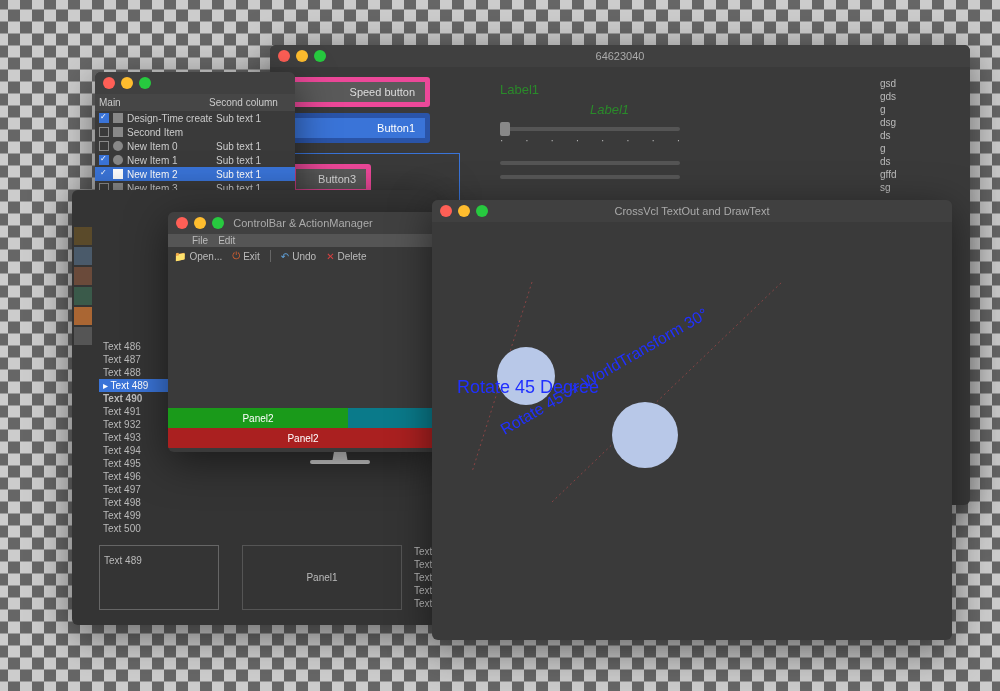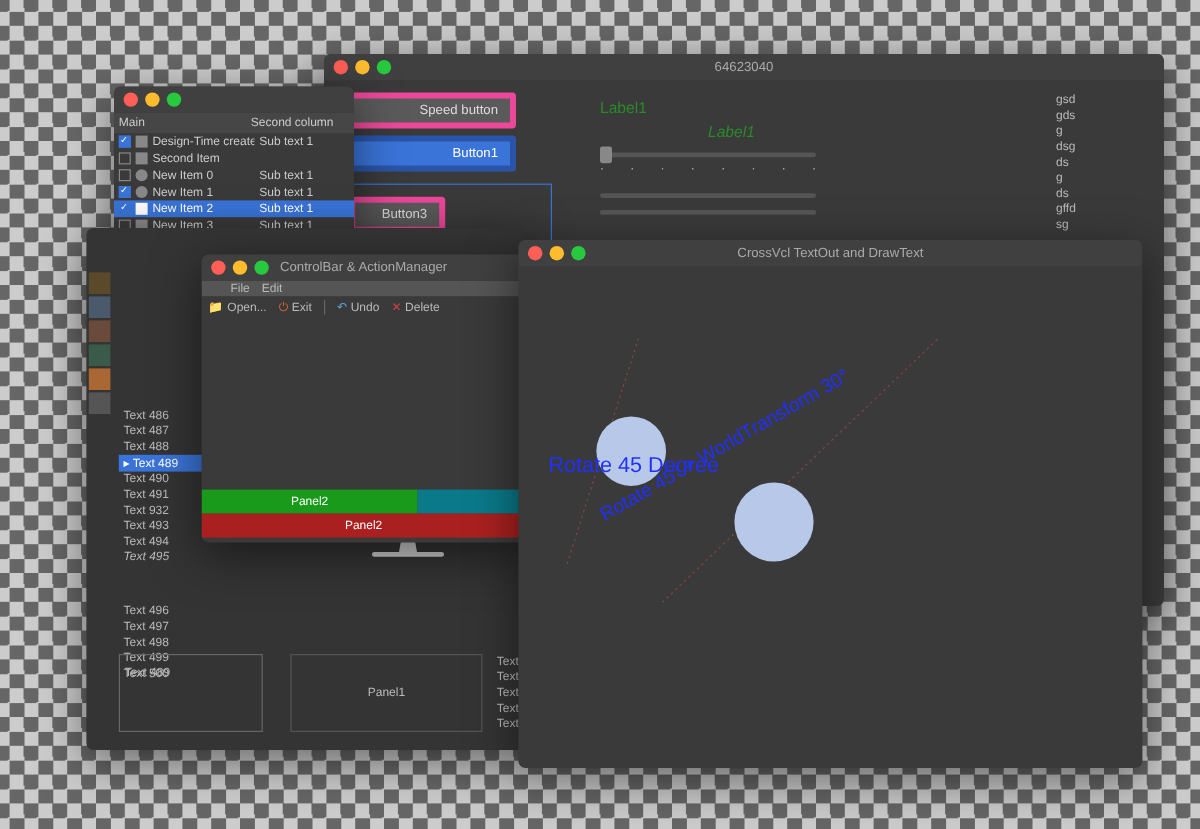--- a/index.html
+++ b/index.html
@@ -197,27 +197,27 @@
     <div style="height:18px;background:#6a4a3a;"></div>
     <div style="height:18px;background:#3a5a4a;"></div>
     <div style="height:18px;background:#aa6633;"></div>
     <div style="height:18px;background:#555;"></div>
   </div>
   <div style="position:absolute;left:27px;top:150px;width:85px;" id="txtlist">
       <div class="tiny" style="padding: 1px 4px;">Text 486</div>
       <div class="tiny" style="padding: 1px 4px;">Text 487</div>
       <div class="tiny" style="padding: 1px 4px;">Text 488</div>
       <div class="tiny" style="padding: 1px 4px; background: rgb(58, 116, 216); color: rgb(255, 255, 255);">▸ Text 489</div>
-      <div class="tiny" style="padding: 1px 4px;">Text 490</div>
+      <div class="tiny" style="padding: 1px 4px; font-weight: bold;">Text 490</div>
       <div class="tiny" style="padding: 1px 4px;">Text 491</div>
       <div class="tiny" style="padding: 1px 4px;">Text 932</div>
       <div class="tiny" style="padding: 1px 4px;">Text 493</div>
       <div class="tiny" style="padding: 1px 4px;">Text 494</div>
-      <div class="tiny" style="padding: 1px 4px; font-style: italic;">Text 495</div>
-      <div class="tiny" style="padding: 1px 4px; margin-top: 32px;">Text 496</div>
+      <div class="tiny" style="padding: 1px 4px;">Text 495</div>
+      <div class="tiny" style="padding: 1px 4px;">Text 496</div>
       <div class="tiny" style="padding: 1px 4px;">Text 497</div>
       <div class="tiny" style="padding: 1px 4px;">Text 498</div>
       <div class="tiny" style="padding: 1px 4px;">Text 499</div>
       <div class="tiny" style="padding: 1px 4px;">Text 500</div>
     </div>
   <div style="position:absolute;left:27px;bottom:15px;width:120px;height:65px;border:1px solid #666;padding:4px;">
     <span class="tiny">Text 489</span>
   </div>
   <div style="position:absolute;left:170px;bottom:15px;width:160px;height:65px;border:1px solid #555;display:flex;align-items:center;justify-content:center;">
     <span class="tiny">Panel1</span>

